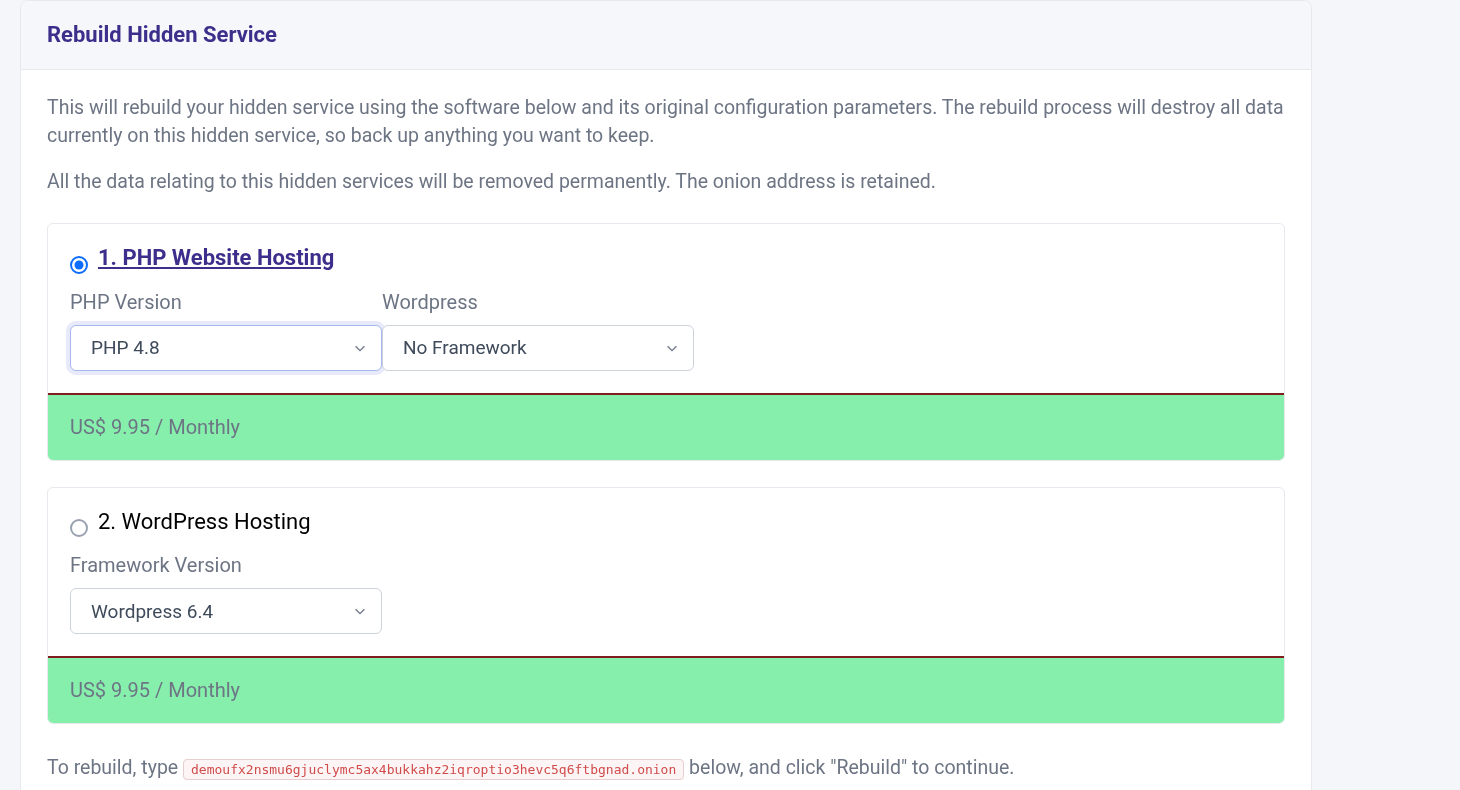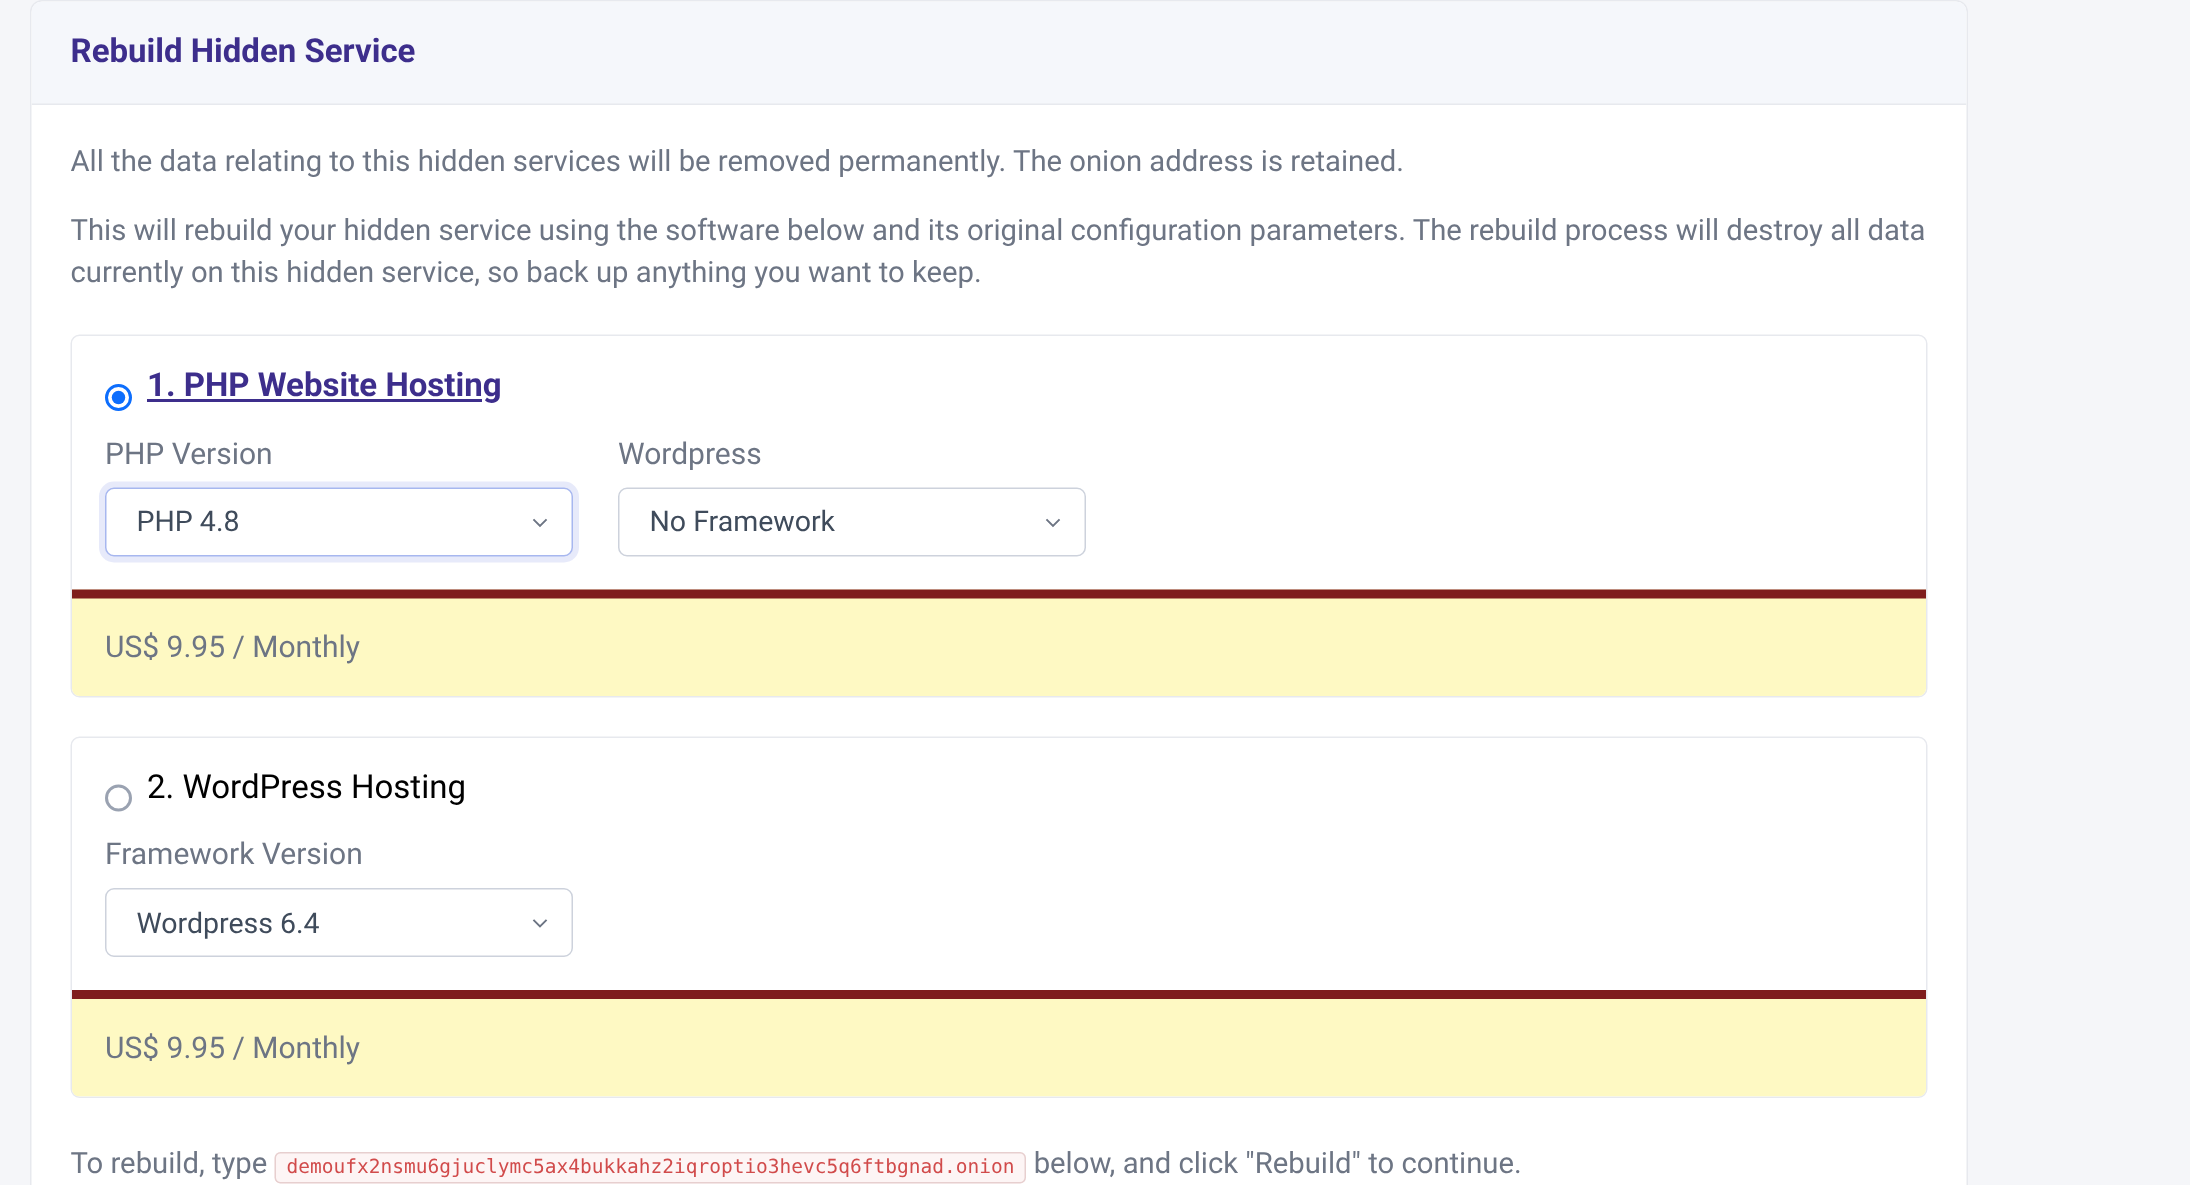--- a/index.html
+++ b/index.html
@@ -88,21 +88,20 @@
   }
   .option-title.active {
     text-decoration: underline;
   }
   .option-title.inactive {
     color: #000000;
     font-weight: 400;
   }
   .controls-row {
     display: flex;
-    gap: 30px;
     flex-wrap: wrap;
   }
   .control {
     display: flex;
     flex-direction: column;
     gap: 8px;
   }
   .control-label {
     color: #6d7584;
     font-size: 20px;
@@ -127,22 +126,22 @@
   }
   .chevron {
     width: 14px; height: 14px;
     flex-shrink: 0;
   }
   .chevron svg {
     width: 100%; height: 100%;
     display: block;
   }
   .option-footer {
-    background: #fef9c3;
-    border-top: 6px solid #7f1d1d;
+    background: #86efac;
+    border-top: 2px solid #7f1d1d;
     padding: 18px 22px;
     color: #6d7584;
     font-size: 20px;
   }
   .confirm-line {
     margin-top: 30px;
     color: #6d7584;
     font-size: 19.5px;
   }
   .onion-code {
@@ -162,22 +161,22 @@
 <div class="page">
   <div class="card">
 
     <div class="card-header">
       <h1>Rebuild Hidden Service</h1>
     </div>
 
     <div class="card-body">
 
       <div class="intro">
+        <p>This will rebuild your hidden service using the software below and its original configuration parameters. The rebuild process will destroy all data currently on this hidden service, so back up anything you want to keep.</p>
         <p>All the data relating to this hidden services will be removed permanently. The onion address is retained.</p>
-        <p>This will rebuild your hidden service using the software below and its original configuration parameters. The rebuild process will destroy all data currently on this hidden service, so back up anything you want to keep.</p>
       </div>
 
       <div class="option">
         <div class="option-top">
           <div class="option-title-row">
             <span class="radio checked"></span>
             <span class="option-title active">1. PHP Website Hosting</span>
           </div>
           <div class="controls-row">
             <div class="control">

